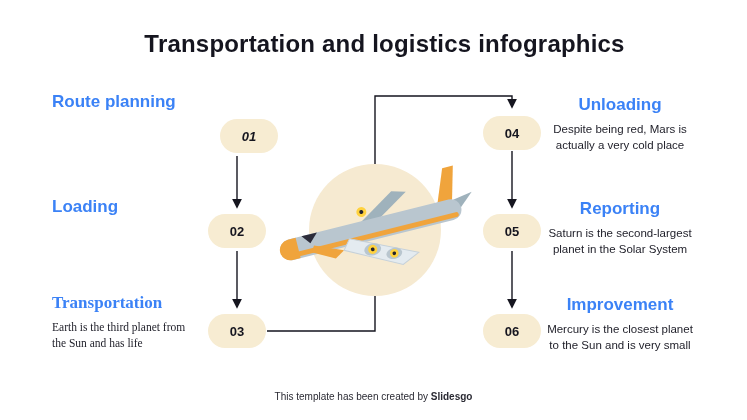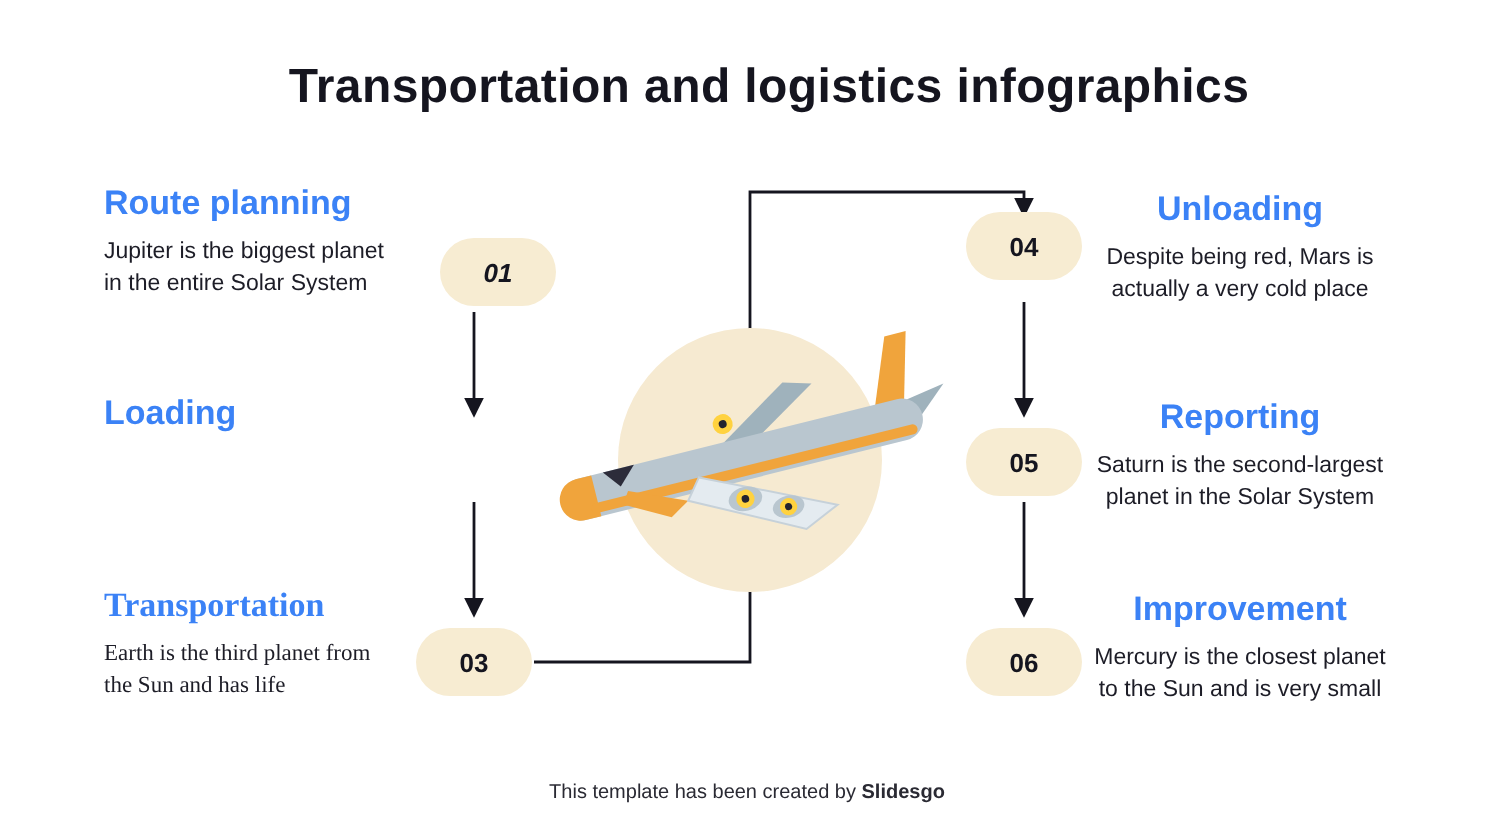--- a/index.html
+++ b/index.html
@@ -19,21 +19,21 @@
   .step h2{margin:0 0 7px 0;font-size:17px;font-weight:700;color:#3b82f6;}
   .step p{margin:0;font-size:11.5px;line-height:1.35;color:#1d1d27;}
   .r1l{top:92px;} .r2l{top:197px;} .r3l{top:293px;font-family:Liberation Serif, serif;}
   .r1r{top:95px;} .r2r{top:199px;} .r3r{top:295px;}
   .badge{
     position:absolute;width:58px;height:34px;border-radius:17px;background:#f7ecd2;
     display:flex;align-items:center;justify-content:center;
     font-size:13px;font-weight:700;color:#15151f;
   }
   .b01{left:220px;top:119px;font-style:italic;} .b02{left:208px;top:214px;} .b03{left:208px;top:314px;}
-  .b04{left:483px;top:106px;} .b05{left:483px;top:214px;} .b06{left:483px;top:314px;}
+  .b04{left:483px;top:116px;} .b05{left:483px;top:214px;} .b06{left:483px;top:314px;}
   .footer{
     position:absolute;left:0;right:0;top:391px;text-align:center;
     font-size:10px;color:#2a2a33;
   }
   .footer b{font-weight:700;}
 </style>
 </head>
 <body>
 
 <div class="canvas">
@@ -73,21 +73,20 @@
       <circle cx="106" cy="92" r="4.6" fill="#ffd23f"></circle>
       <circle cx="106" cy="92" r="1.9" fill="#23232f"></circle>
       <ellipse cx="126" cy="101" rx="8" ry="5.5" fill="#b9c6cf"></ellipse>
       <circle cx="126" cy="101" r="4.3" fill="#ffd23f"></circle>
       <circle cx="126" cy="101" r="1.8" fill="#23232f"></circle>
     </g>
   </svg>
 
   <div class="step left r1l">
     <h2>Route planning</h2>
-    <p>Jupiter is the biggest planet in the entire Solar System</p>
   </div>
   <div class="step left r2l">
     <h2>Loading</h2>
   </div>
   <div class="step left r3l">
     <h2>Transportation</h2>
     <p>Earth is the third planet from the Sun and has life</p>
   </div>
 
   <div class="step right r1r">
@@ -97,20 +96,21 @@
   <div class="step right r2r">
     <h2>Reporting</h2>
     <p>Saturn is the second-largest planet in the Solar System</p>
   </div>
   <div class="step right r3r">
     <h2>Improvement</h2>
     <p>Mercury is the closest planet to the Sun and is very small</p>
   </div>
 
   <div class="badge b01">01</div>
+  <div class="badge b02">02</div>
   <div class="badge b03">03</div>
   <div class="badge b04">04</div>
   <div class="badge b05">05</div>
   <div class="badge b06">06</div>
 
   <div class="footer">
     <span>This template has been created by </span><b>Slidesgo</b>
   </div>
 
 </div>

